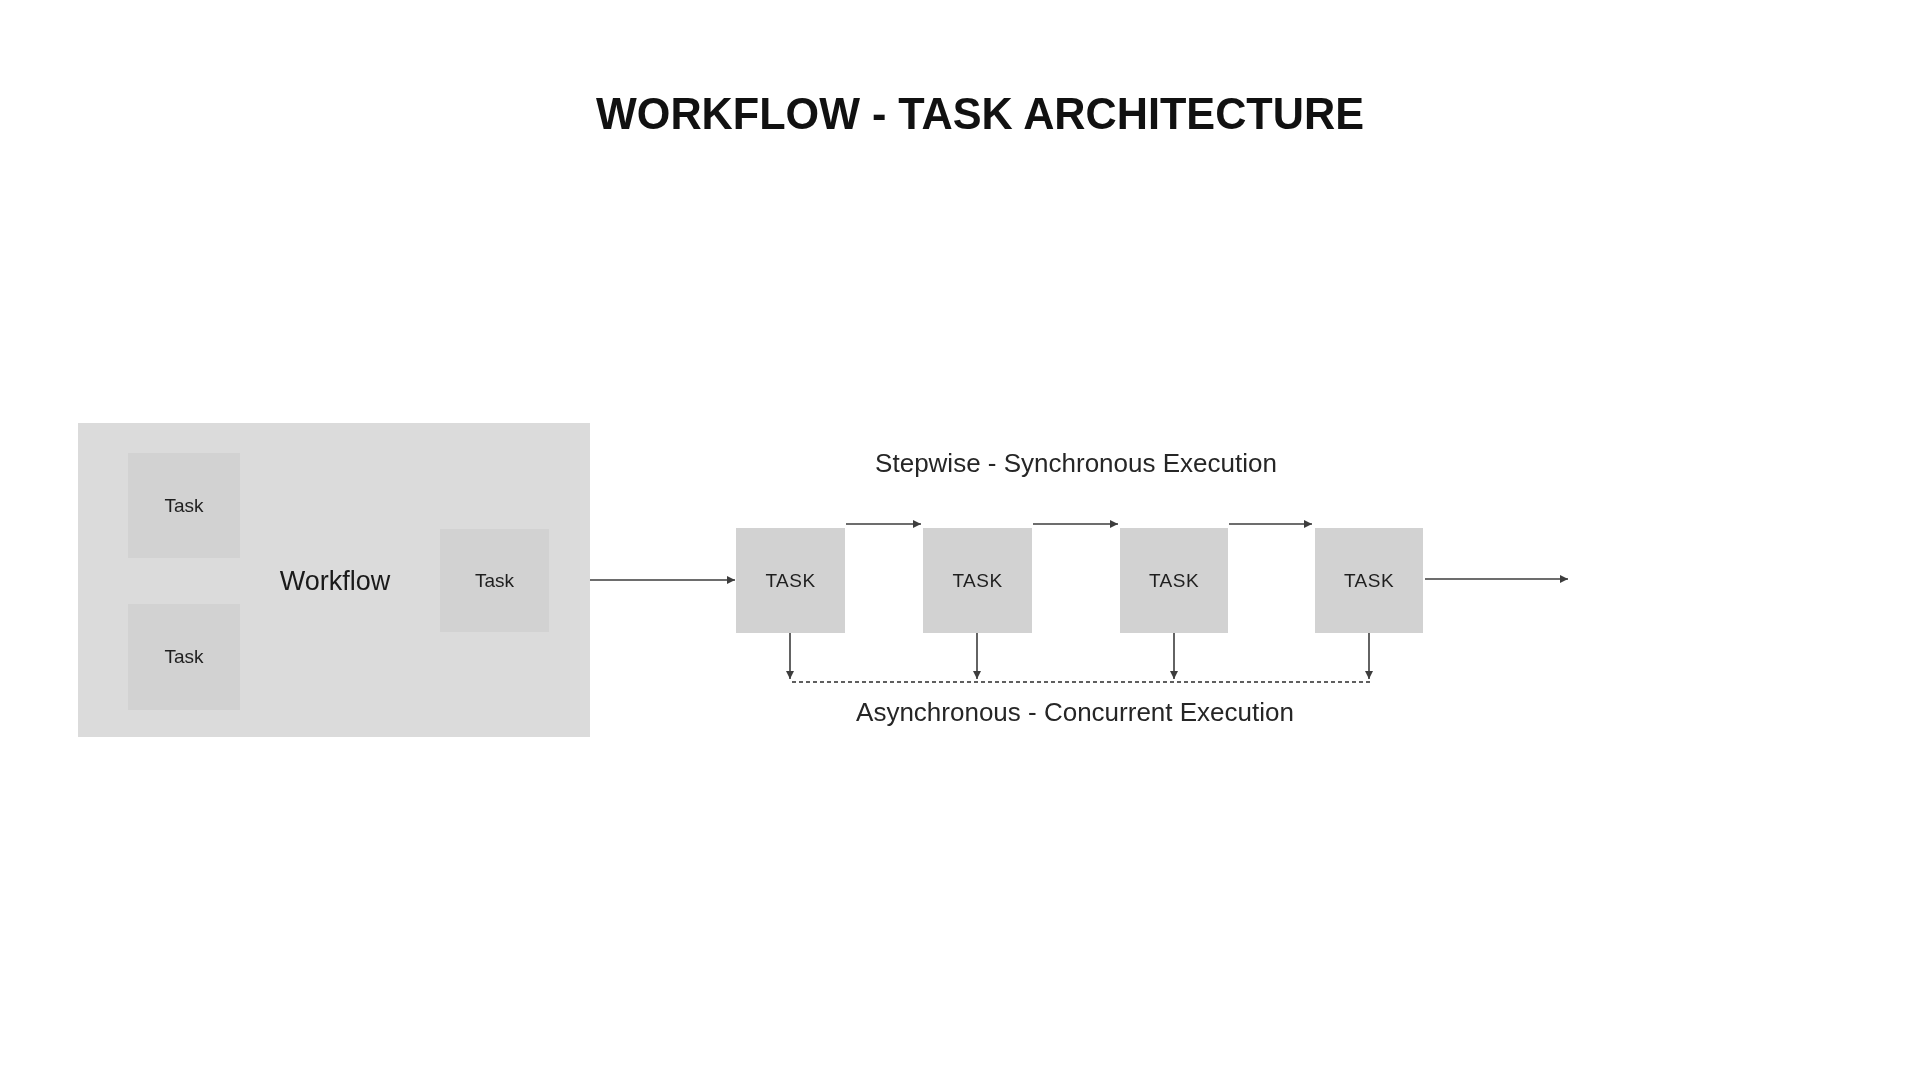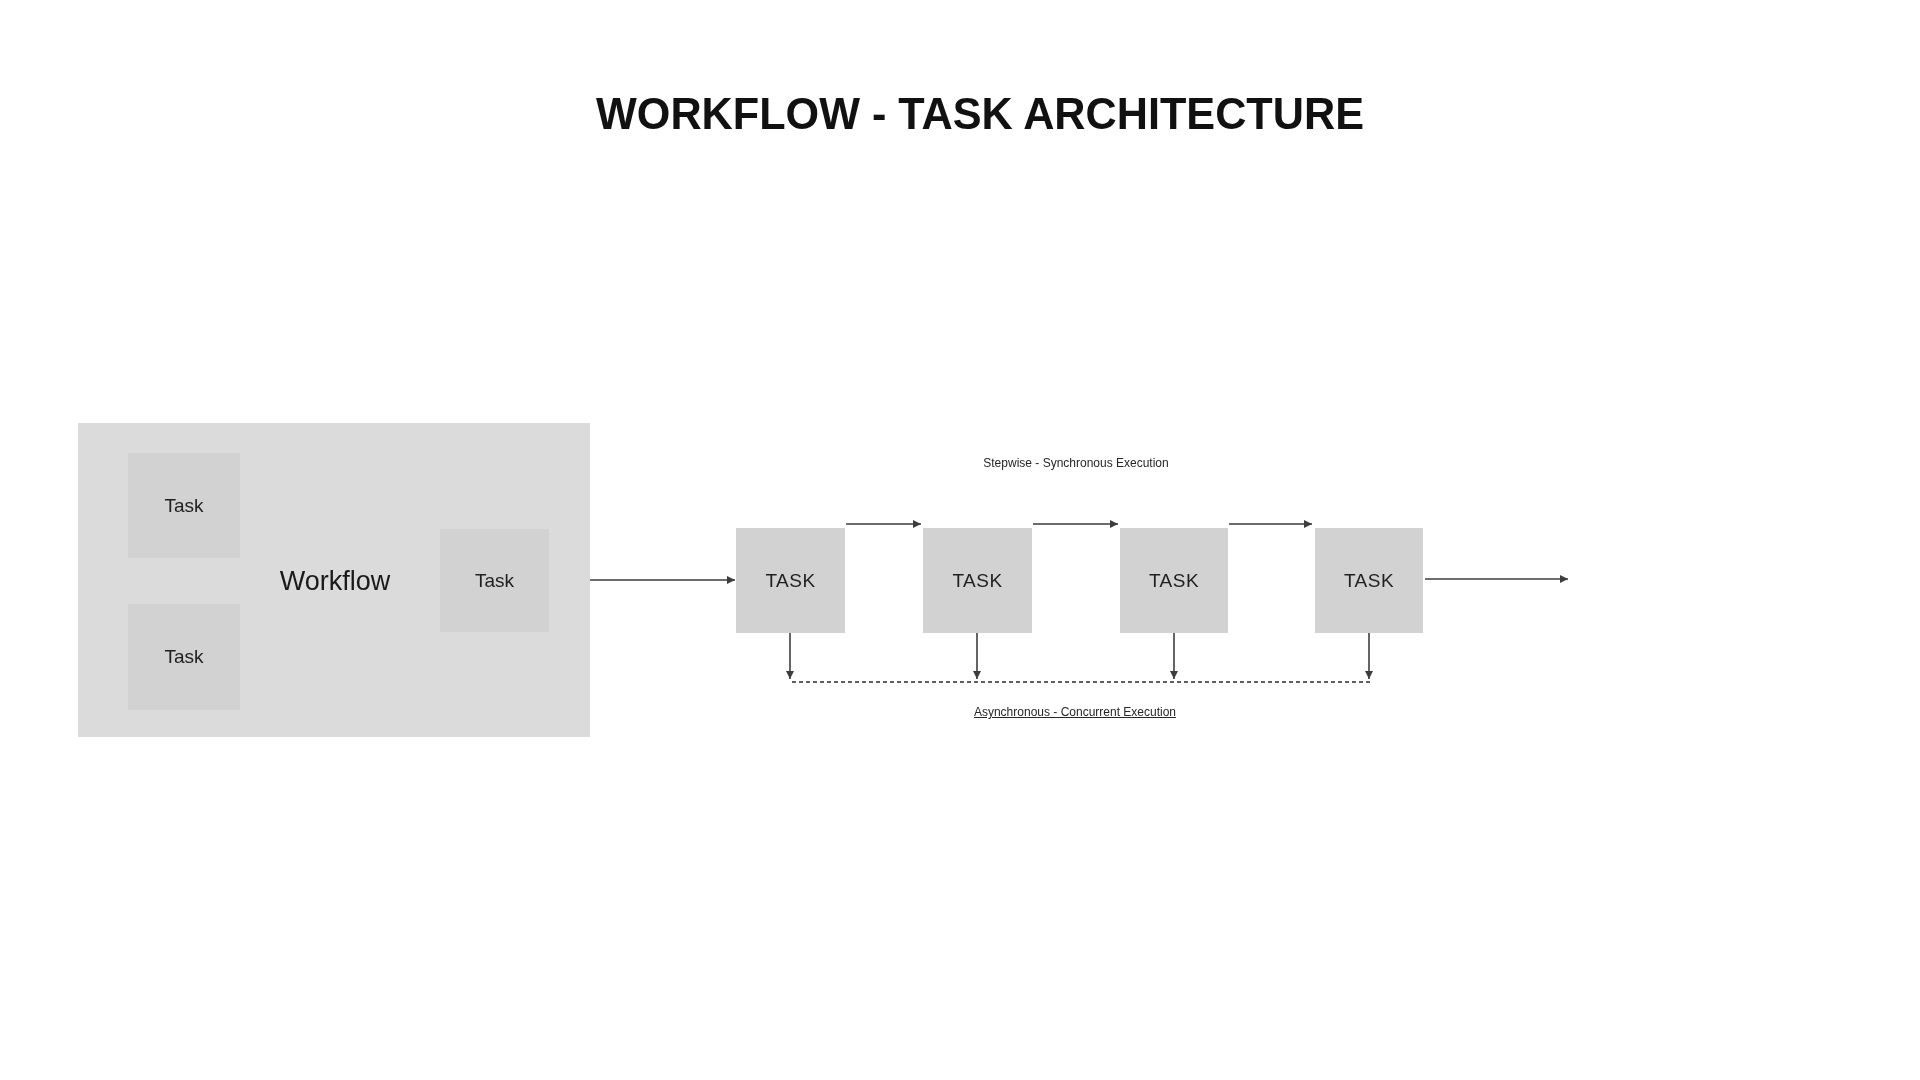--- a/index.html
+++ b/index.html
@@ -87,26 +87,26 @@
     text-align: center;
     font-size: 19px;
     line-height: 1.45;
     color: #1f1f1f;
     padding: 0 6px;
     box-sizing: border-box;
   }
   .flow-label {
     position: absolute;
     transform: translate(-50%, -50%);
-    font-size: 12px;
+    font-size: 26px;
     color: #262626;
     white-space: nowrap;
   }
   .stepwise-label { left: 1076px; top: 463px; }
-  .async-label    { left: 1075px; top: 712px; text-decoration: underline; }
+  .async-label    { left: 1075px; top: 712px; }
   .arrows {
     position: absolute;
     left: 0;
     top: 0;
     width: 1920px;
     height: 1080px;
     pointer-events: none;
   }
 </style>
 </head>

